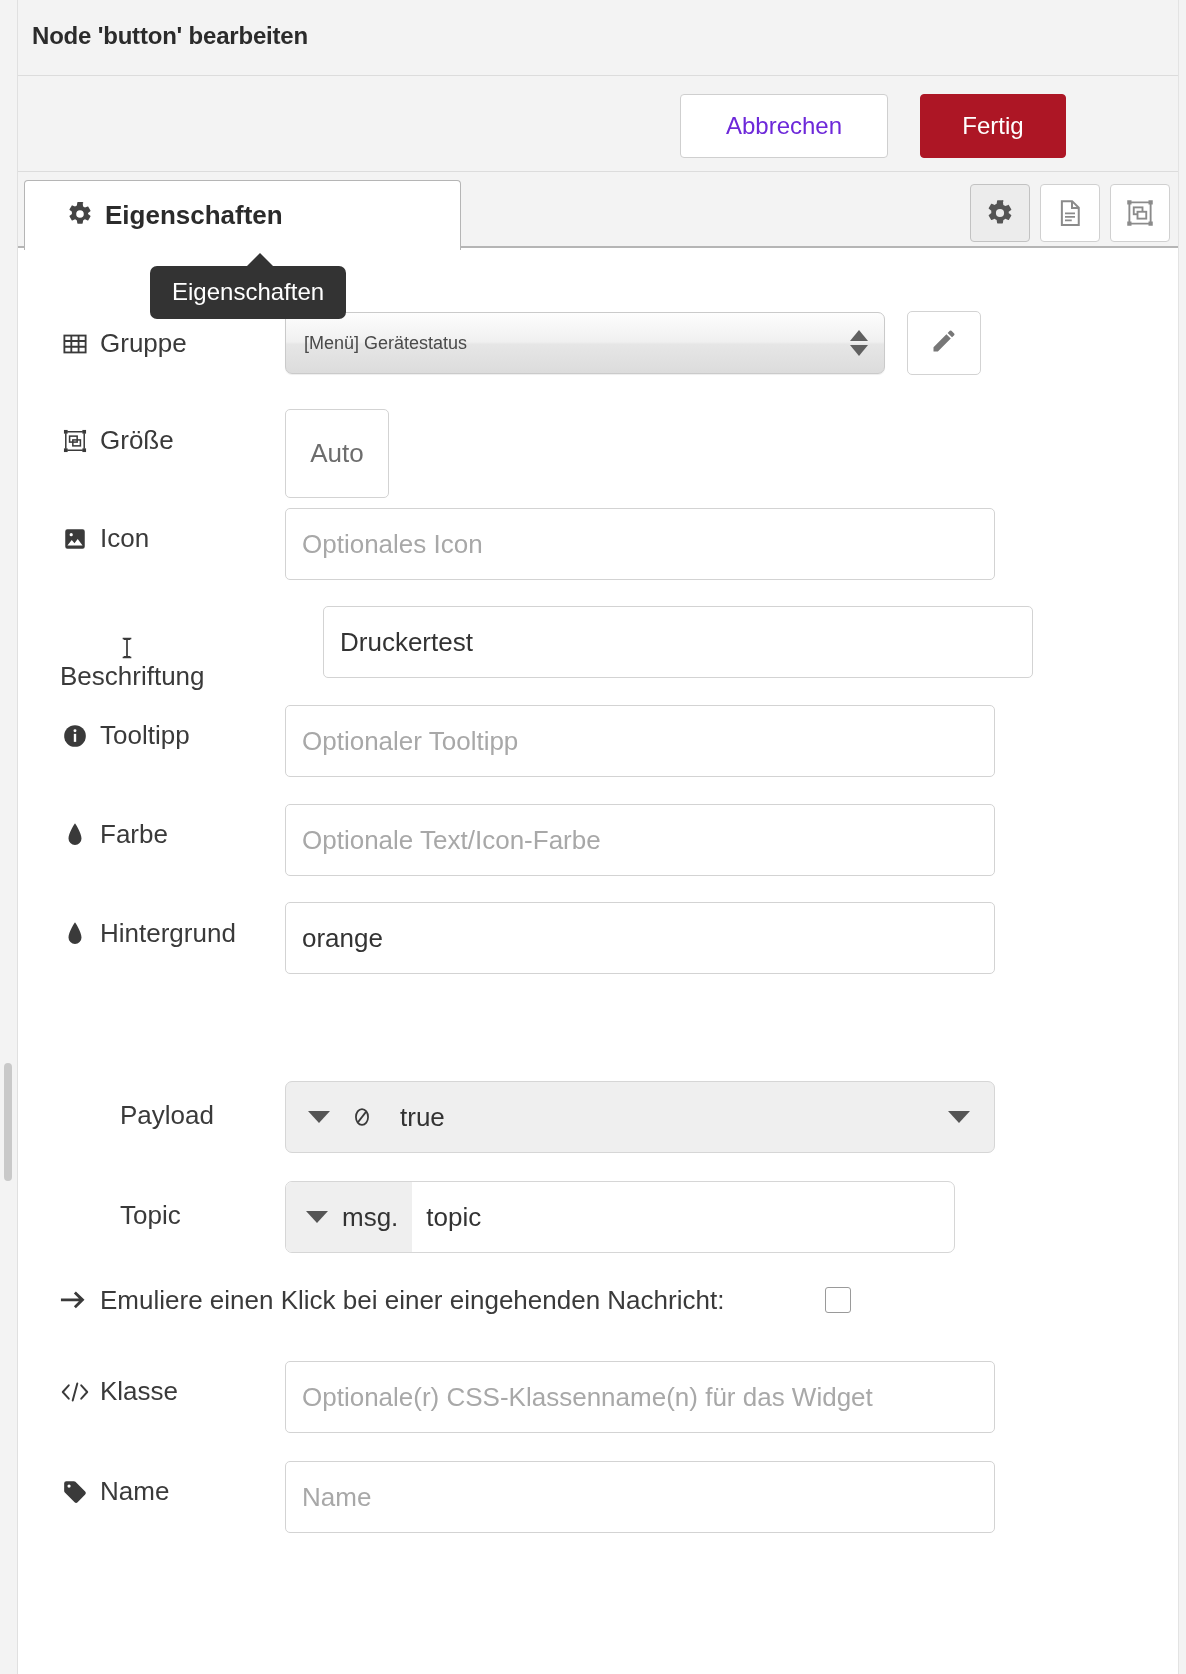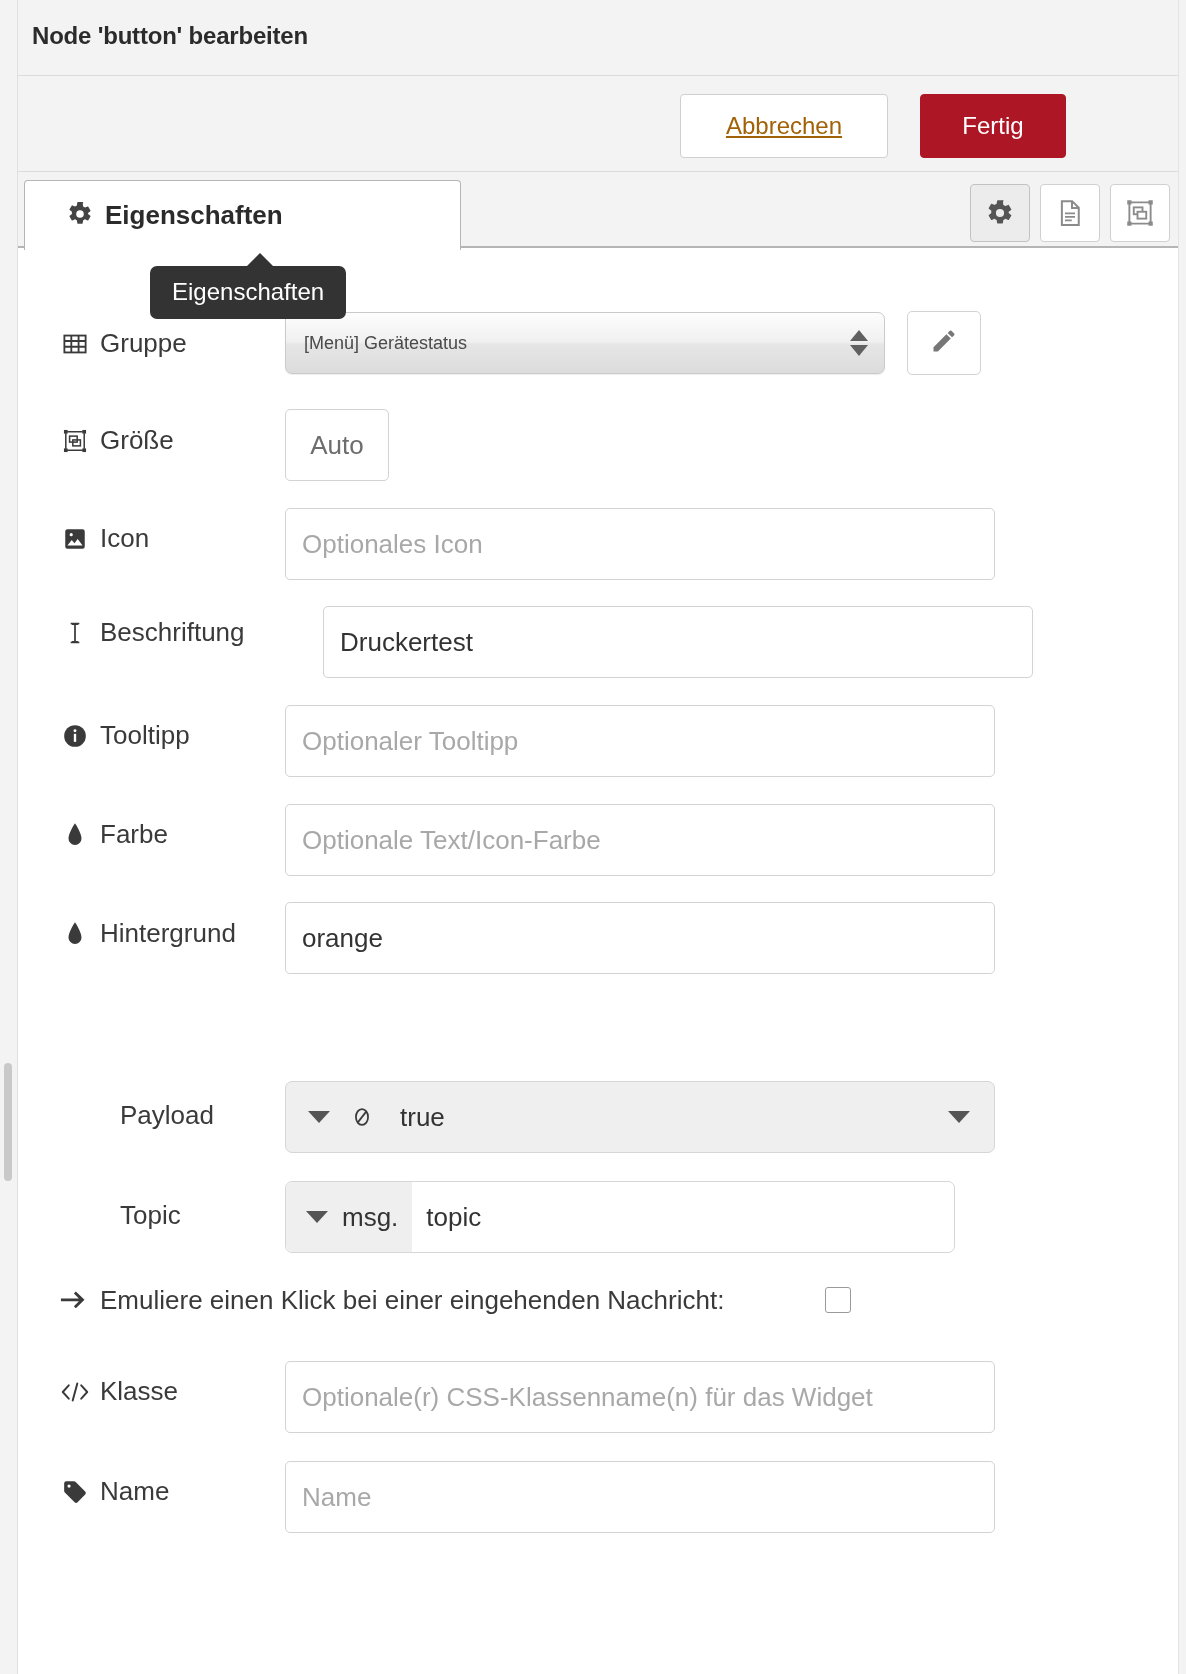--- a/index.html
+++ b/index.html
@@ -54,21 +54,21 @@
     border-radius: 4px;
     cursor: pointer;
     font-family: "Liberation Sans", sans-serif;
   }
   .btn-delete {
     left: 12px; top: 20px; width: 176px; height: 62px;
     background: #ffffff; border: 1px solid #cfcfcf; color: #808080;
   }
   .btn-cancel {
     left: 662px; top: 18px; width: 208px; height: 64px;
-    background: #ffffff; border: 1px solid #cfcfcf; color: #a16207; text-decoration: underline;
+    background: #ffffff; border: 1px solid #cfcfcf; color: #6d28d9;
   }
   .btn-done {
     left: 902px; top: 18px; width: 146px; height: 64px;
     background: #ad1625; border: 1px solid #ad1625; color: #ffffff;
   }
 
   
   .tabs-row {
     position: absolute; left: 18px; top: 172px; width: 1160px; height: 76px;
     background: #f3f3f3;
@@ -344,35 +344,35 @@
           <rect x="1.8" y="1.8" width="3.4" height="3.4" fill="#3a3a3a" stroke="none"></rect>
           <rect x="18.8" y="1.8" width="3.4" height="3.4" fill="#3a3a3a" stroke="none"></rect>
           <rect x="1.8" y="18.8" width="3.4" height="3.4" fill="#3a3a3a" stroke="none"></rect>
           <rect x="18.8" y="18.8" width="3.4" height="3.4" fill="#3a3a3a" stroke="none"></rect>
           <rect x="7" y="7.5" width="7" height="5.5"></rect>
           <rect x="10" y="11" width="7" height="5.5"></rect>
         </svg>
       </span>
       <span>Größe</span>
     </div>
-    <div class="sq-btn" style="left:265px; top:161px; width:104px; height:72px;">
+    <div class="sq-btn" style="left:265px; top:161px; width:104px; height:89px;">
       <span class="sq-btn-text">Auto</span>
     </div>
 
     <div class="lbl" style="left:40px; top:275px;">
       <span class="ic">
         <svg width="26" height="26" viewBox="0 0 24 24" fill="#3a3a3a">
           <path d="M21 19V5a2 2 0 0 0-2-2H5a2 2 0 0 0-2 2v14a2 2 0 0 0 2 2h14a2 2 0 0 0 2-2zM8.5 9.5a1.5 1.5 0 1 1 0-3 1.5 1.5 0 0 1 0 3zM5 18l4-5 2.5 3L14.5 12l4.5 6H5z"></path>
         </svg>
       </span>
       <span>Icon</span>
     </div>
     <input class="txt" style="left: 265px; top: 260px; width: 710px; height: 72px;" value="" placeholder="Optionales Icon">
 
-    <div class="lbl" style="left:40px; top:369px;">
+    <div class="lbl" style="left:40px; top:387px;flex-direction:column;">
       <span class="ic">
         <svg width="26" height="26" viewBox="0 0 24 24" fill="#3a3a3a">
           <path d="M9 3h6v1.6h-2.2v14.8H15V21H9v-1.6h2.2V4.6H9z"></path>
           <path d="M8 2.6h8V4H8zM8 20h8v1.4H8z"></path>
         </svg>
       </span>
       <span>Beschriftung</span>
     </div>
     <input class="txt" style="left: 265px; top: 358px; width: 710px; height: 72px; margin-left: 38px;" value="Druckertest">
 

